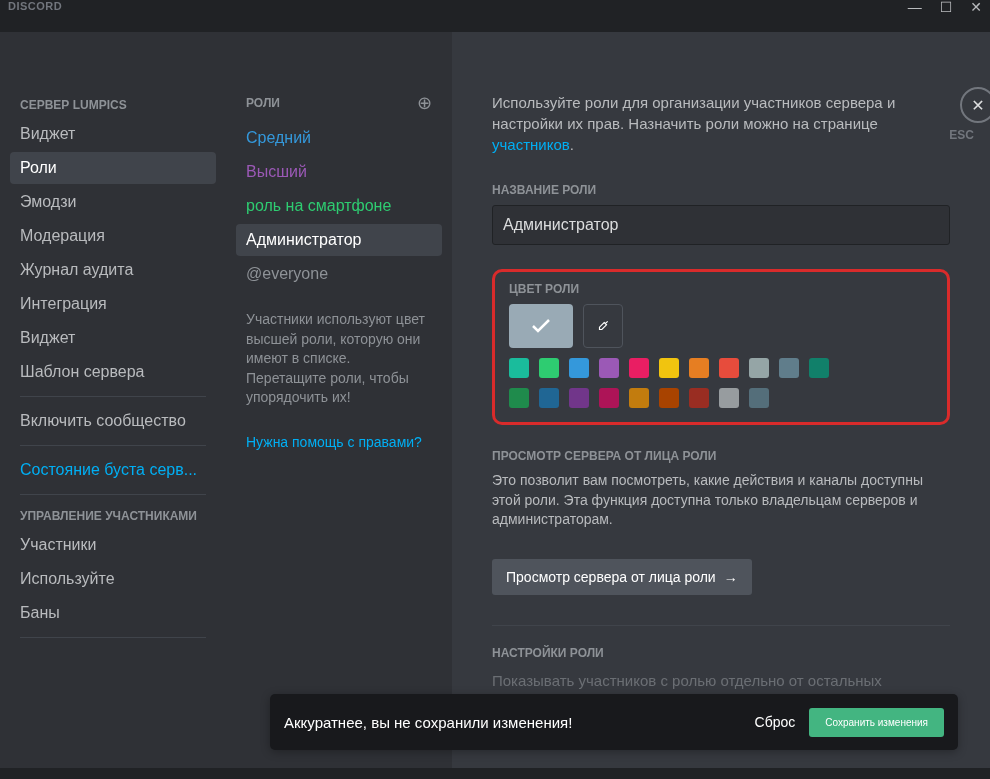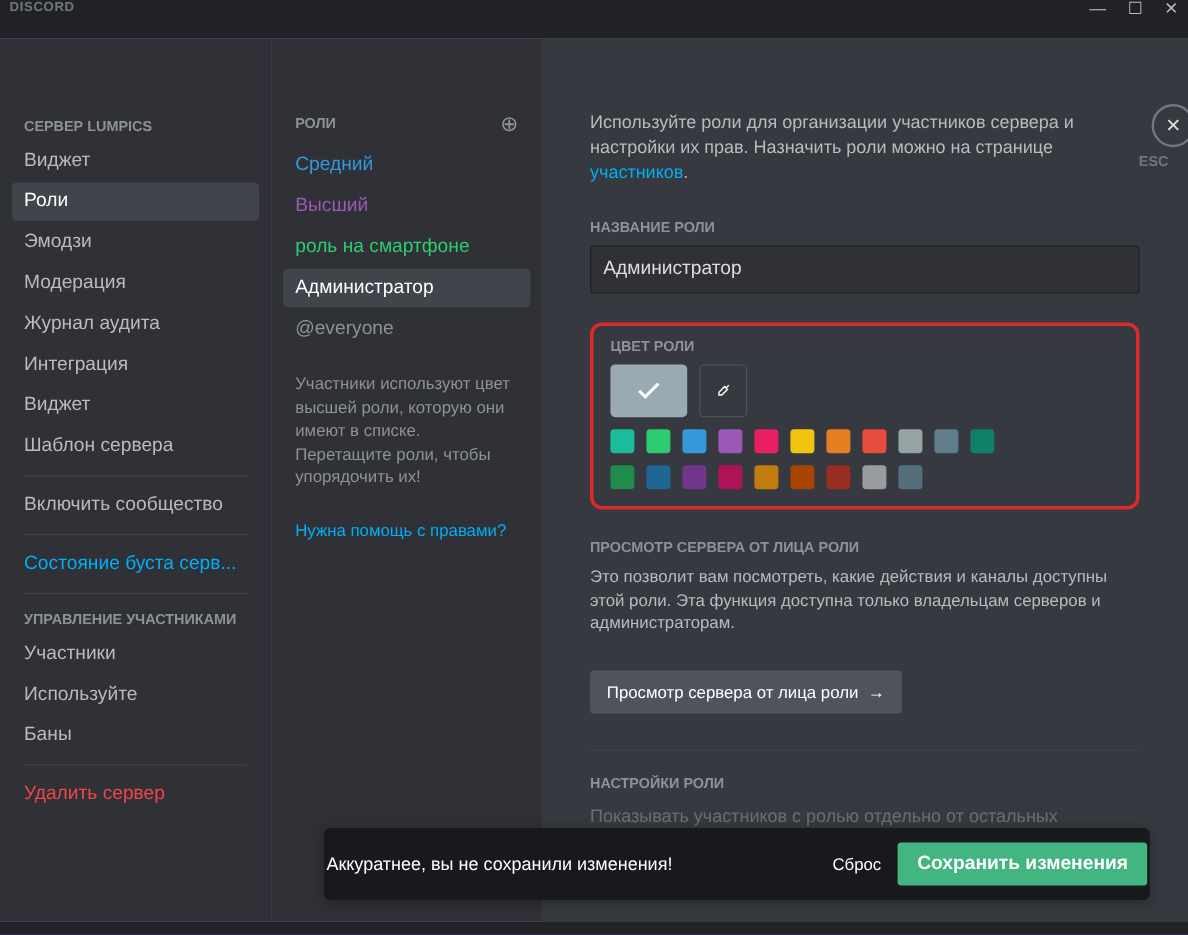--- a/index.html
+++ b/index.html
@@ -35,24 +35,24 @@
 .color-custom { width: 40px; height: 44px; background: #36393f; border: 1px solid #4f545c; border-radius: 4px; display: flex; align-items: center; justify-content: center; cursor: pointer; }
 .color-custom svg { width: 14px; height: 14px; stroke: #dcddde; }
 .check { width: 18px; height: 14px; }
 .swatches { display: flex; flex-wrap: wrap; gap: 10px; max-width: 320px; }
 .swatch { width: 20px; height: 20px; border-radius: 3px; cursor: pointer; }
 .section-desc { color: #b9bbbe; font-size: 14px; line-height: 1.4; margin-bottom: 29px; }
 .preview-btn { background: #4f545c; color: #fff; border: none; border-radius: 3px; padding: 10px 14px; font-size: 14px; cursor: pointer; display: inline-flex; align-items: center; gap: 8px; }
 .content-divider { height: 1px; background: #40444b; margin: 30px 0 20px 0; }
 .close-btn { position: absolute; top: 55px; right: -6px; width: 36px; height: 36px; border: 2px solid #72767d; border-radius: 50%; display: flex; align-items: center; justify-content: center; color: #dcddde; cursor: pointer; font-size: 16px; background: #36393f; }
 .close-label { position: absolute; top: 96px; right: 16px; color: #72767d; font-size: 12px; font-weight: 600; }
-.save-bar { position: absolute; bottom: 18px; left: 270px; right: 32px; background: #18191c; border-radius: 5px; padding: 12px 2px; display: flex; align-items: center; box-shadow: 0 2px 10px rgba(0,0,0,0.3); }
+.save-bar { position: absolute; bottom: 18px; left: 270px; right: 32px; background: #18191c; border-radius: 5px; padding: 12px 14px; display: flex; align-items: center; box-shadow: 0 2px 10px rgba(0,0,0,0.3); }
 .save-msg { color: #fff; font-size: 15px; flex: 1; }
 .reset-btn { background: transparent; border: none; color: #fff; font-size: 14px; padding: 8px 14px; cursor: pointer; }
-.save-btn { background: #43b581; border: none; color: #fff; font-size: 16px; font-weight: 700; padding: 9px 16px; border-radius: 3px; cursor: pointer; }
+.save-btn { background: #43b581; border: none; color: #fff; font-size: 10px; font-weight: 400; padding: 9px 16px; border-radius: 3px; cursor: pointer; }
 .faded-setting { color: #8e9297; font-size: 15px; margin-top: 12px; opacity: 0.6; }
 </style>
 </head>
 <body>
 
 <div class="titlebar">
   <span class="titlebar-logo">DISCORD</span>
   <div class="titlebar-controls">
     <span>—</span>
     <span>☐</span>
@@ -78,21 +78,20 @@
     <div class="sidebar-divider"></div>
     <div class="sidebar-item link">Состояние буста серв...</div>
     <div class="sidebar-divider"></div>
     <div class="sidebar-heading">УПРАВЛЕНИЕ УЧАСТНИКАМИ</div>
     <div id="sidebar-m">
         <div class="sidebar-item">Участники</div>
         <div class="sidebar-item">Используйте</div>
         <div class="sidebar-item">Баны</div>
       </div>
     <div class="sidebar-divider"></div>
-    <div class="sidebar-item danger">Удалить сервер</div>
   </div>
 
   <div class="roles-col">
     <div class="roles-header">
       <span class="roles-title">РОЛИ</span>
       <span class="add-role">⊕</span>
     </div>
     <div id="roles-list">
         <div class="role-item" style="color: rgb(52, 152, 219);">Средний</div>
         <div class="role-item" style="color: rgb(155, 89, 182);">Высший</div>

